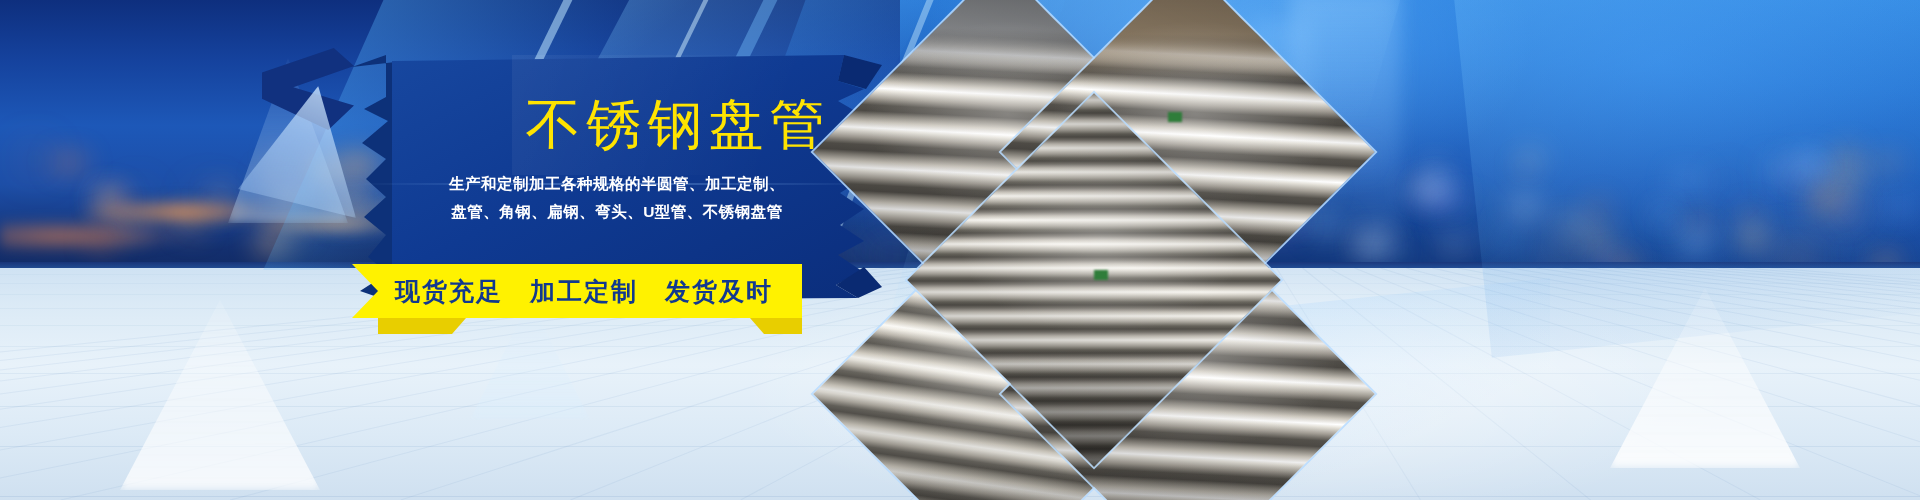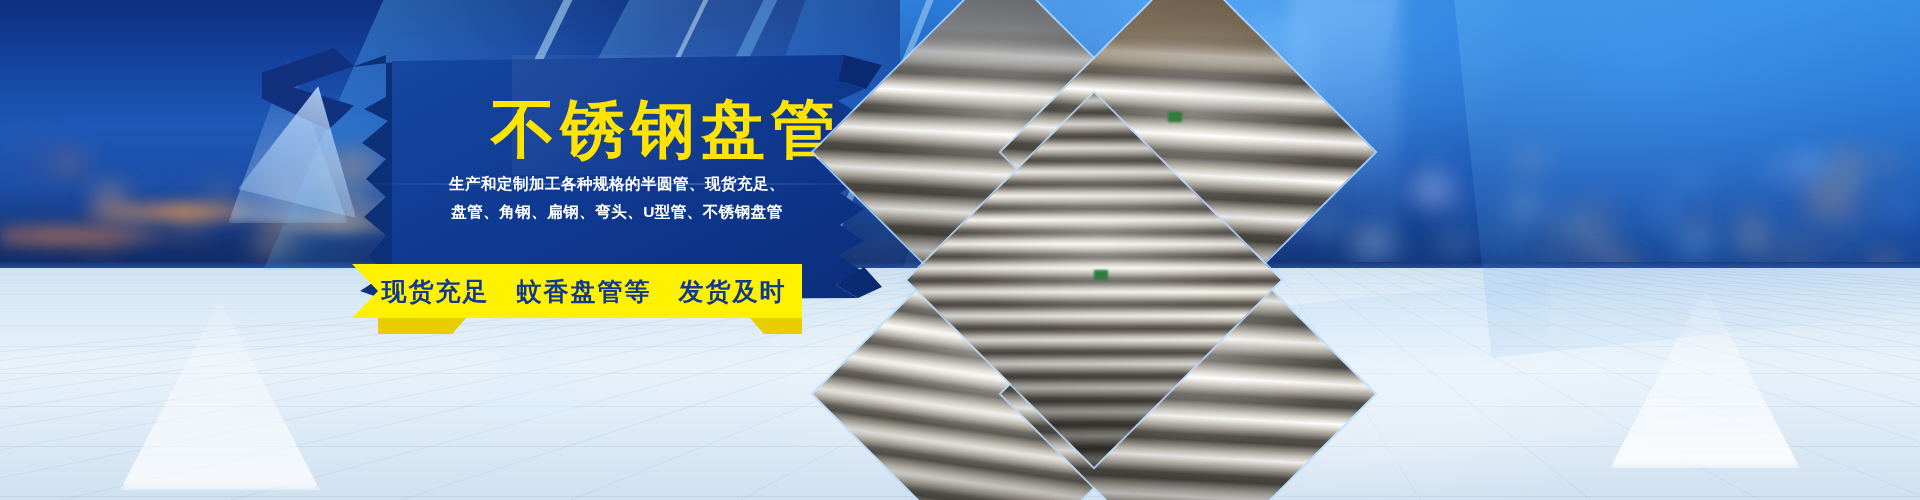--- a/index.html
+++ b/index.html
@@ -70,23 +70,23 @@
   .ray-soft{position:absolute;filter:blur(7px);}
 
   
   .shard{position:absolute;}
 
   
   #info-panel{
     position:absolute;left:352px;top:55px;width:530px;height:245px;
   }
   .panel-title{
-    position:absolute;left:104px;top:42px;width:420px;
+    position:absolute;left:116px;top:42px;width:420px;
     color:#ffe400;
-    font-size:64px;letter-spacing:6px;font-weight:bold;
+    font-size:55px;letter-spacing:6px;font-weight:normal;
     text-align:center;
     line-height:1;
     white-space:nowrap;
   }
   .panel-sub{
     position:absolute;left:0;top:115px;width:530px;
     color:#ffffff;font-size:15.5px;line-height:28px;
     text-align:center;letter-spacing:.5px;font-weight:bold;
   }
   .panel-gloss{
@@ -477,25 +477,25 @@
       <polygon points="506,243 530,232 512,212 484,230" fill="#0a2a72"></polygon>
     </svg>
 
     <div class="panel-sheen"></div>
 
     <div class="panel-title">不锈钢盘管</div>
 
     <div class="panel-gloss"></div>
 
     <div class="panel-sub">
-      <div>生产和定制加工各种规格的半圆管、现货充足、</div>
+      <div>生产和定制加工各种规格的半圆管、加工定制、</div>
       <div>盘管、角钢、扁钢、弯头、U型管、不锈钢盘管</div>
     </div>
   </div>
 
   <div id="ribbon">
     <div class="ribbon-tail" style="left:26px;top:62px;width:88px;height:16px;clip-path:polygon(0 0,88px 0,74px 16px,0 16px);"></div>
     <div class="ribbon-tail" style="left:398px;top:62px;width:52px;height:16px;clip-path:polygon(0 0,52px 0,52px 16px,14px 16px);"></div>
     <div class="ribbon-main"></div>
-    <div class="ribbon-text">现货充足　蚊香盘管等　发货及时</div>
+    <div class="ribbon-text">现货充足　加工定制　发货及时</div>
   </div>
 
 </div>
 
 </body></html>

